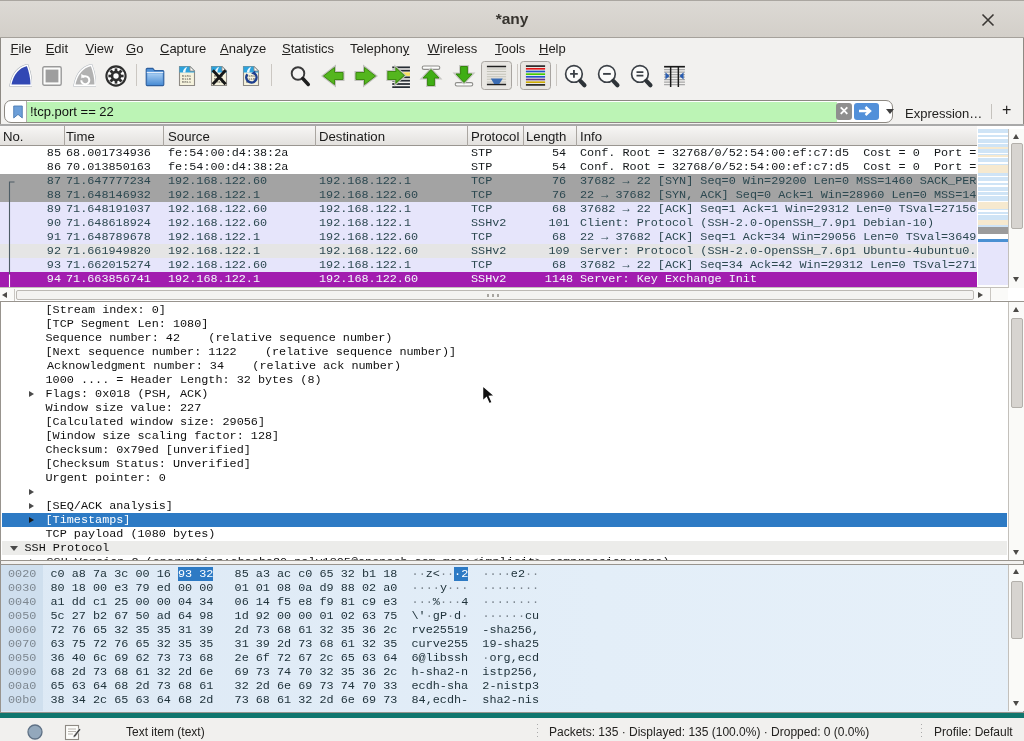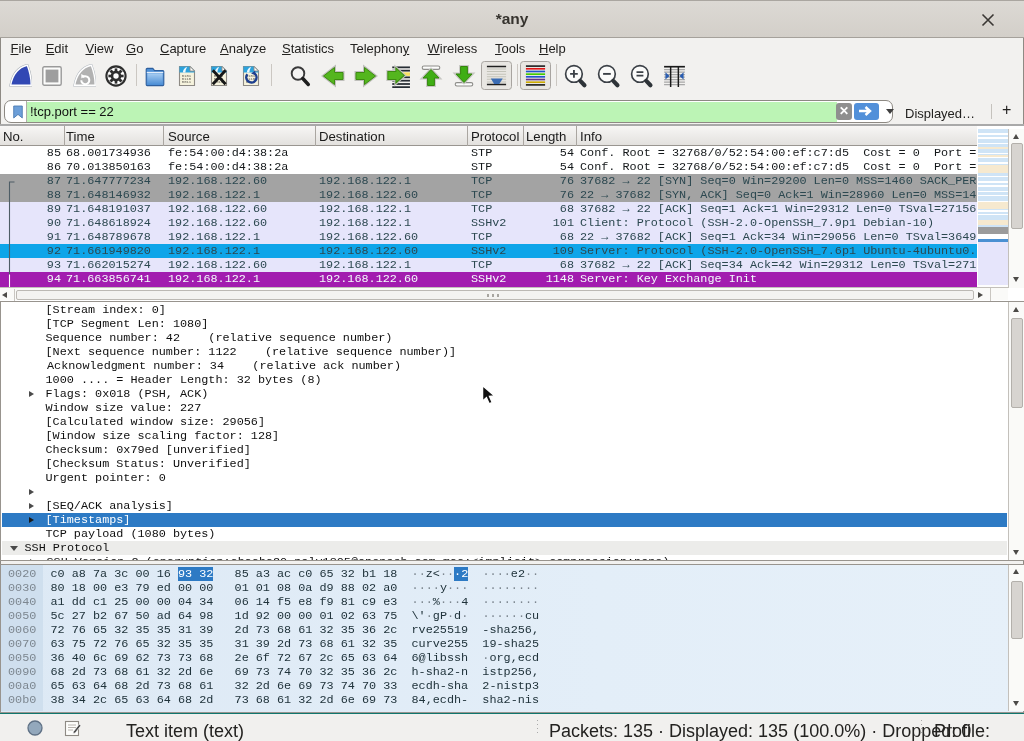--- a/index.html
+++ b/index.html
@@ -28,21 +28,21 @@
 
 #plist{left:0;top:124px;width:1024px;height:177px;background:#fff;border-top:2.5px solid #a9a9a9}
 #phead{position:absolute;left:0;top:0;width:977px;height:19.5px;background:linear-gradient(#f7f6f5,#e3e1de);border-bottom:1px solid #999590;font-size:13.2px;color:#1a1a1a}
 .hc{position:absolute;top:3px;white-space:nowrap}
 .hsep{position:absolute;top:0;width:1px;height:19.5px;background:#aaa6a1}
 #prows{position:absolute;left:0;top:20px;width:977px;height:141px;overflow:hidden}
 .prow{position:absolute;left:0;width:977px;height:14.1px;font-size:11.8px;line-height:14px;white-space:nowrap}
 .prow span{position:absolute;display:block;white-space:pre}
 .c0{left:0;width:61px;text-align:right}
 .c1{left:66px}.c2{left:168px}.c3{left:319px}.c4{left:471px}
-.c5{left:490px;width:84px;text-align:right}
+.c5{left:517px;width:84px;text-align:center}
 .c6{left:580px;width:396px;overflow:hidden}
 
 #pmap{position:absolute;left:978px;top:3px;width:30px;height:158px;background:#fdfdfd}
 .mst{position:absolute;left:0;width:31px}
 .vsb{background:#fafaf8;border-left:1px solid #c3c0bb}
 .sbthumb{position:absolute;left:1.5px;width:12px;background:#d7d4d0;border:1px solid #b3b0ab;border-radius:2px}
 .arr{position:absolute;left:4px;width:0;height:0;border-left:3.8px solid transparent;border-right:3.8px solid transparent}
 .aup{border-bottom:5px solid #4c4a47}
 .adn{border-top:5px solid #4c4a47}
 #phsb{position:absolute;left:0;top:161px;width:1008px;height:13px;background:#fafaf8;border-top:1px solid #c3c0bb}
@@ -53,21 +53,21 @@
 .tri{position:absolute;top:3.5px;width:0;height:0;border-top:3.8px solid transparent;border-bottom:3.8px solid transparent;border-left:5.2px solid #4a4a4a}
 .trid{position:absolute;top:5px;width:0;height:0;border-left:4fpx solid transparent;border-left:4px solid transparent;border-right:4px solid transparent;border-top:5.2px solid #4a4a4a}
 
 #hexpane{left:0;top:564px;width:1024px;height:149px;background:linear-gradient(90deg,#dde9f5 0px,#e3eef8 600px,#e6f0f9 1024px);border:1px solid #98948e}
 #hexoff{position:absolute;left:0;top:0;width:42px;height:146px;background:#cfdfee}
 .hr{position:absolute;left:7px;font-family:"Liberation Mono",monospace;font-size:11.8px;line-height:14px;white-space:pre;color:#20333b}
 .hr .off{color:#7d8790}
 .hr i{font-style:normal;color:#7d8790}
 .hr b{font-weight:normal;background:#2d7ac4;color:#fff}
 
-#status{left:0;top:713px;width:1024px;height:28px;background:#f1f0ee;border-top:1px solid #0f766e;font-size:18px;color:#232220}
+#status{left:0;top:713px;width:1024px;height:28px;background:#f1f0ee;border-top:5px solid #0f766e;font-size:12px;color:#232220}
 .dots{position:absolute;top:6px;width:1px;height:16px;background:repeating-linear-gradient(#aaa 0 1.5px,transparent 1.5px 4px)}
 </style></head><body>
 <div id="app">
 <div id="titlebar" class="abs">
       <div id="title" class="abs">*any</div>
       <svg class="abs" style="left:980px;top:11px" width="16" height="16">
         <path d="M2.5 2.5 L13.5 13.5 M13.5 2.5 L2.5 13.5" stroke="#3a3734" stroke-width="1.6"></path>
       </svg>
     </div>
 <div id="menubar" class="abs">
@@ -256,21 +256,21 @@
  <div style="position:absolute;left:21px;top:0;width:1px;height:21px;background:#b0ada8"></div>
  <div id="ftext">!tcp.port == 22</div>
  <div id="fx">✕</div>
  <div id="fgo">
           <svg width="25" height="16" viewBox="0 0 25 16" style="position:absolute;left:0;top:0">
    <path d="M5 8 h10 M11.5 4 L16 8 L11.5 12" stroke="#fff" stroke-width="2.4" fill="none"></path>
           </svg>
         </div>
  <div id="fdrop"></div>
 </div>
-<div id="fexpr">Displayed…</div>
+<div id="fexpr">Expression…</div>
 <div style="position:absolute;left:991px;top:8px;width:1px;height:15px;background:#c5c2bd"></div>
 <div id="fplus">+</div>
 </div>
 <div id="plist" class="abs">
       <div id="phead">
         <span class="hc" style="left:3px">No.</span>
         <span class="hc" style="left:66px">Time</span>
         <span class="hc" style="left:168px">Source</span>
         <span class="hc" style="left:319px">Destination</span>
         <span class="hc" style="left:471px">Protocol</span>
@@ -340,21 +340,21 @@
         </div>
         <div class="prow" style="top:84.3px;background:#e6e5fb;color:#2c4850">
           <span class="c0">91</span>
           <span class="c1">71.648789678</span>
           <span class="c2">192.168.122.1</span>
           <span class="c3">192.168.122.60</span>
           <span class="c4">TCP</span>
           <span class="c5">68</span>
           <span class="c6">22 → 37682 [ACK] Seq=1 Ack=34 Win=29056 Len=0 TSval=364956</span>
         </div>
-        <div class="prow" style="top:98.35px;background:#0ea5e9;color:#2c4850">
+        <div class="prow" style="top:98.35px;background:#e5e5e5;color:#2c4850">
           <span class="c0">92</span>
           <span class="c1">71.661949820</span>
           <span class="c2">192.168.122.1</span>
           <span class="c3">192.168.122.60</span>
           <span class="c4">SSHv2</span>
           <span class="c5">109</span>
           <span class="c6">Server: Protocol (SSH-2.0-OpenSSH_7.6p1 Ubuntu-4ubuntu0.3)</span>
         </div>
         <div class="prow" style="top:112.4px;background:#e6e5fb;color:#2c4850">
           <span class="c0">93</span>

